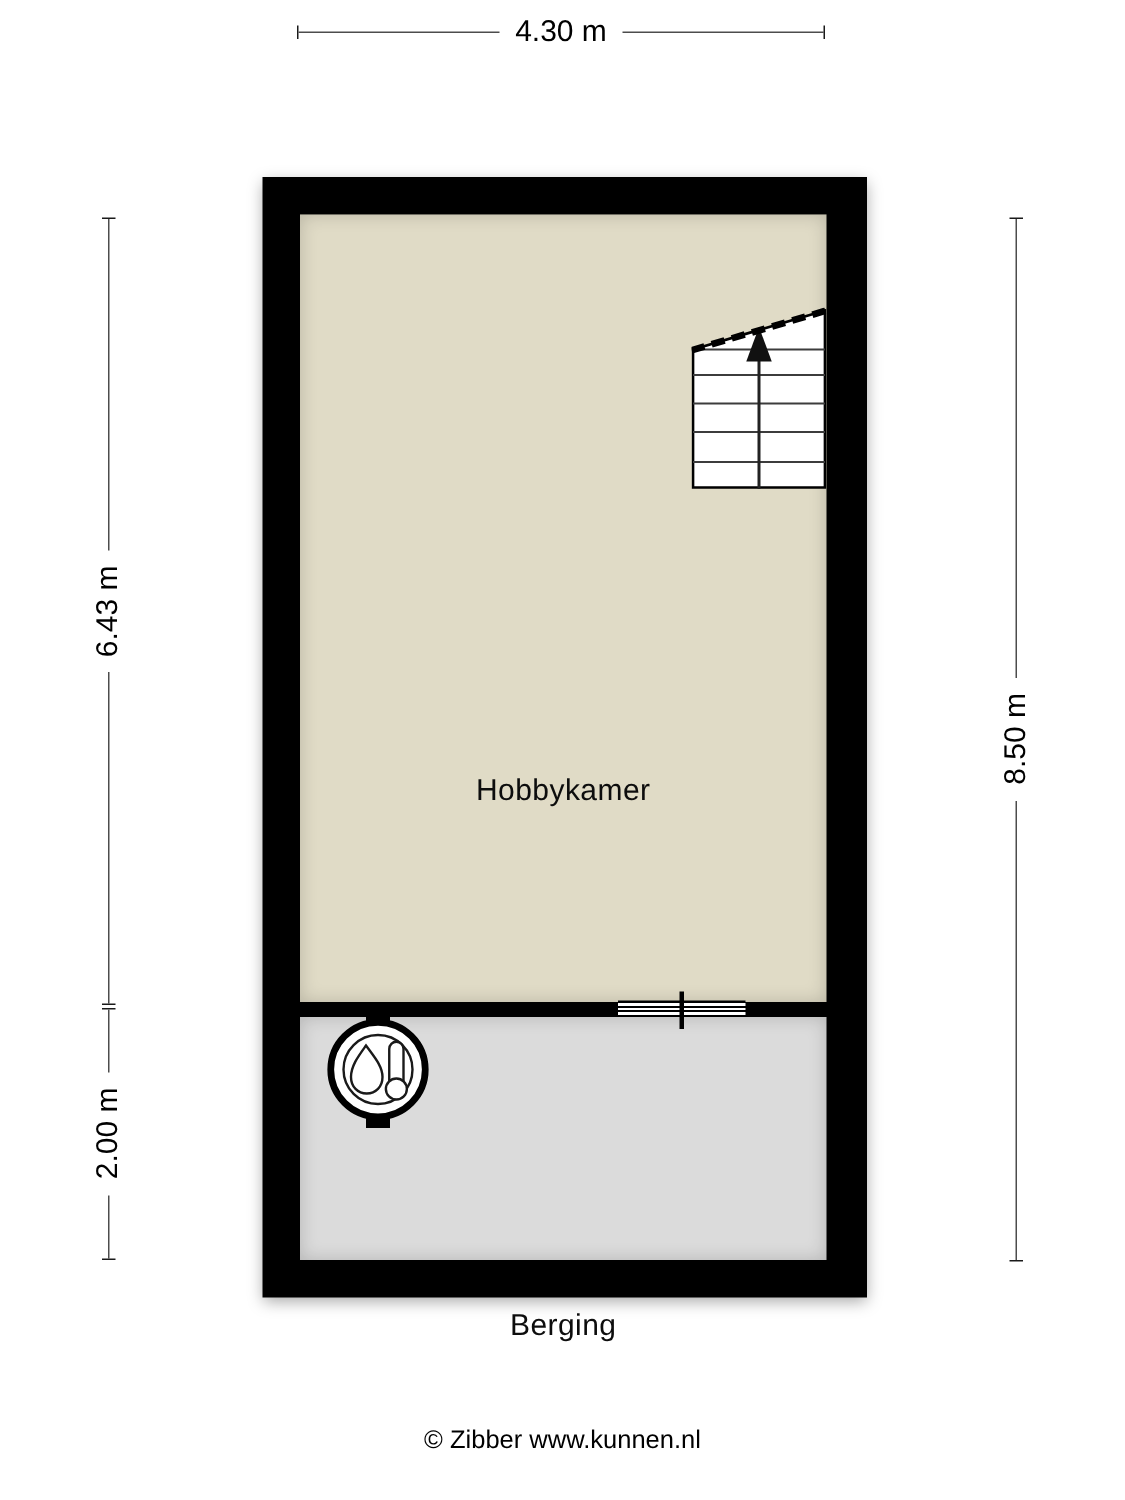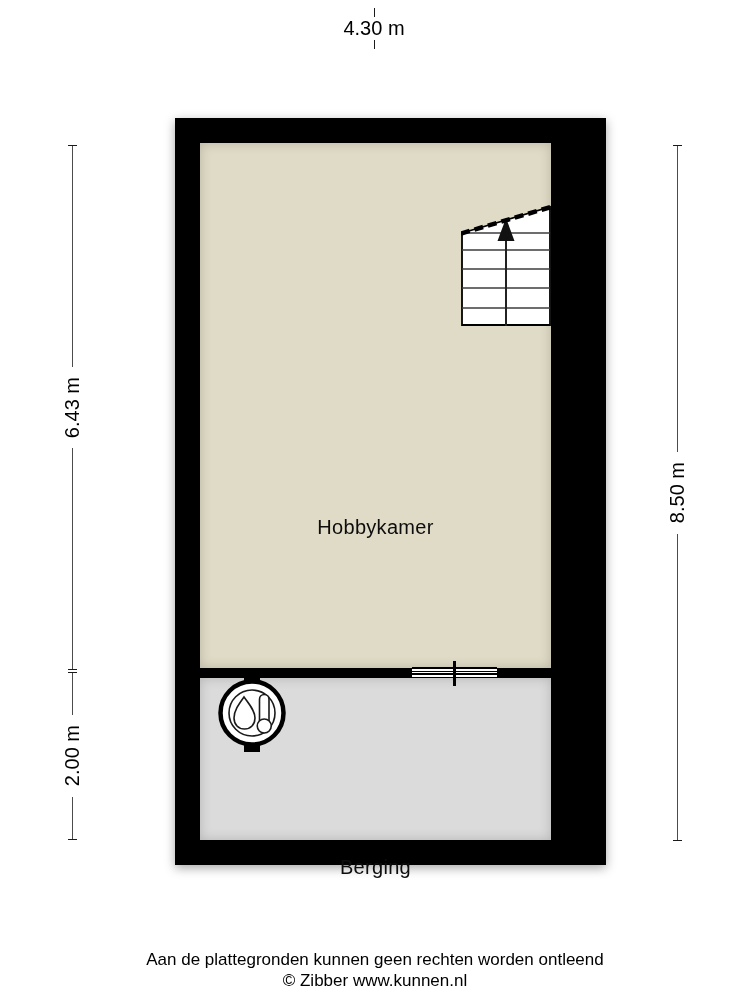--- a/index.html
+++ b/index.html
@@ -1,45 +1,45 @@
 <!DOCTYPE html>
 <html><head>
 <meta charset="utf-8">
 <style>
   html,body { margin:0; padding:0; background:#ffffff; }
   body { width:750px; height:1000px; position:relative; font-family:"Liberation Sans", sans-serif; color:#000; overflow:hidden; }
 
   
   .dim { position:absolute; display:flex; align-items:center; font-size:20px; color:#000; }
-  .dim-h { flex-direction:column; }
+  .dim-h { flex-direction:row;justify-content:flex-end; }
   .dim-v { flex-direction:column; }
   .dim .line { background:#4c4c4c; flex:1 1 auto; }
   .dim-h .line { height:1px; }
   .dim-v .line { width:1px; }
   .dim-h .tick { width:1px; height:9px; background:#1a1a1a; flex:0 0 auto; }
   .dim-v .tick { height:1px; width:9px; background:#1a1a1a; flex:0 0 auto; }
   .dim-h .dim-label { padding:0 10px; white-space:nowrap; }
   .dim-v .dim-label { padding:10px 0; writing-mode:vertical-rl; transform:rotate(180deg); white-space:nowrap; }
 
   .dim-top        { left:198px; top:8px;   width:352px; height:26px; }
   .dim-left-upper { left:59px;  top:145px; width:26px;  height:525px; }
   .dim-left-lower { left:59px;  top:672px; width:26px;  height:168px; }
   .dim-right      { left:664px; top:145px; width:26px;  height:696px; }
 
   
   .plan { position:absolute; left:175px; top:118px; width:403px; height:747px;
-          background:#000; box-shadow:0 3px 10px rgba(0,0,0,0.35);padding-left:28px; }
+          background:#000; box-shadow:0 3px 10px rgba(0,0,0,0.35); }
   .floor { position:absolute; left:25px; width:351px; box-shadow:inset 0 0 12px rgba(0,0,0,0.18); }
   .floor-hobby   { top:25px;  height:525px; background:#e0dbc6; }
   .floor-berging { top:560px; height:162px; background:#dbdbdb; }
 
   .room-label { position:absolute; left:25px; width:351px; text-align:center;
                 font-size:20px; letter-spacing:0.3px; color:#0d0d0d; }
   .label-hobby   { top:398px; }
-  .label-berging { top:738px; }
+  .label-berging { top:755px; }
 
   
   .window { position:absolute; left:237px; top:549px; width:85px; height:11px;
             background:linear-gradient(to bottom,
               #000 0px, #000 1.5px,
               #fff 1.5px, #fff 3.5px,
               #000 3.5px, #000 5px,
               #fff 5px, #fff 6px,
               #000 6px, #000 7.5px,
               #fff 7.5px, #fff 9.5px,
@@ -118,15 +118,14 @@
     <rect x="32" y="70" width="16" height="9" fill="#000000"></rect>
     <circle cx="40" cy="40" r="31.5" fill="#ffffff" stroke="#000000" stroke-width="4.5"></circle>
     <circle cx="40" cy="40" r="23" fill="none" stroke="#1a1a1a" stroke-width="1.6"></circle>
     <rect x="47.5" y="21.5" width="9.5" height="31" rx="4.75" fill="#ffffff" stroke="#1a1a1a" stroke-width="1.6"></rect>
     <circle cx="52.25" cy="53" r="7" fill="#ffffff" stroke="#1a1a1a" stroke-width="1.6"></circle>
     <path d="M32,24 C37,31 43,37.5 43,45 C43,51.5 38.5,56 32.5,56 C26.5,56 22,51.5 22,45 C22,37.5 27,31 32,24 Z" fill="none" stroke="#1a1a1a" stroke-width="1.6"></path>
   </svg>
 </div>
 
 <div class="footer">
-  <div>Aan de plattegronden kunnen geen rechten worden ontleend</div>
   <div>© Zibber www.kunnen.nl</div>
 </div>
 
 </body></html>

